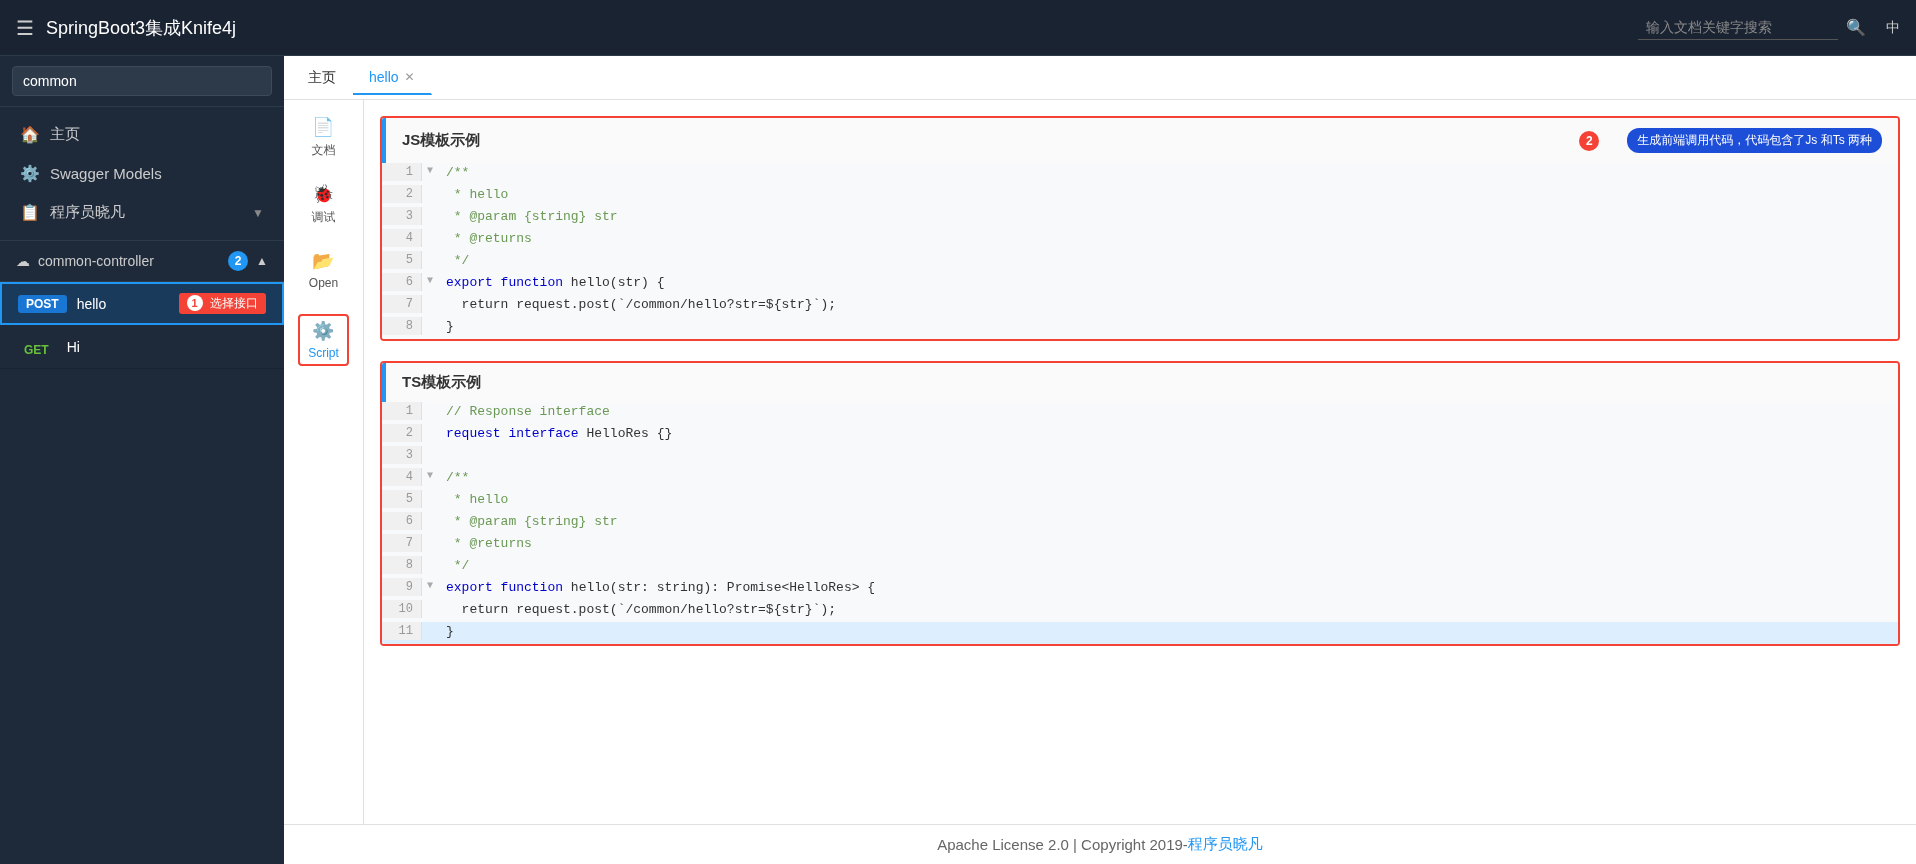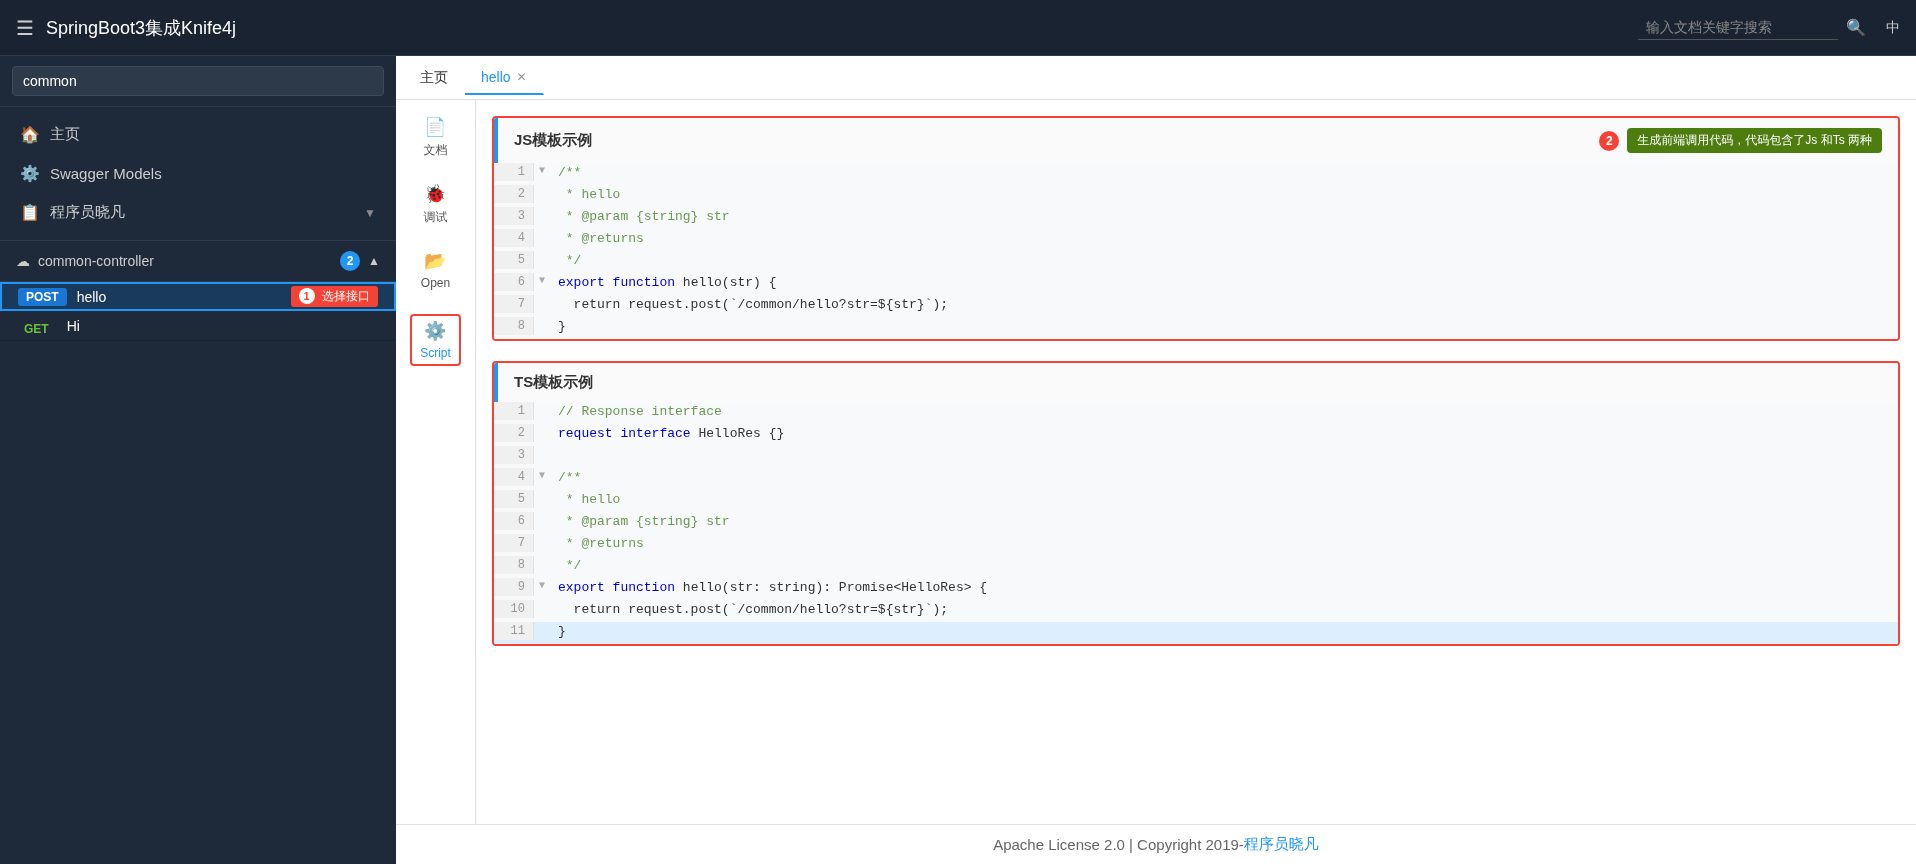--- a/index.html
+++ b/index.html
@@ -23,21 +23,21 @@
     }
     .header-search input::placeholder { color: #888; }
     .header-search-icon { color: #ccc; font-size: 16px; cursor: pointer; }
     .header-lang { color: #ccc; font-size: 14px; cursor: pointer; margin-left: 8px; }
 
     
     .main-layout { display: flex; flex: 1; overflow: hidden; }
 
     
     .sidebar {
-      width: 396px; background: #1e2a3a; flex-shrink: 0;
+      width: 284px; background: #1e2a3a; flex-shrink: 0;
       display: flex; flex-direction: column; overflow-y: auto;
     }
     .sidebar-selector {
       padding: 10px 12px; border-bottom: 1px solid #2d3a4a;
     }
     .sidebar-selector select {
       width: 100%; background: #2d3a4a; border: 1px solid #3d4a5a;
       color: #fff; padding: 6px 10px; border-radius: 4px; outline: none;
       font-size: 14px; cursor: pointer; appearance: none;
     }
@@ -62,21 +62,21 @@
     }
     .badge {
       background: #2196f3; color: #fff; border-radius: 50%;
       width: 20px; height: 20px; display: flex; align-items: center; justify-content: center;
       font-size: 12px; font-weight: bold;
     }
     .chevron { color: #ccc; font-size: 12px; }
     .endpoint-list { }
     .endpoint-item {
       display: flex; align-items: center; gap: 10px;
-      padding: 2px 16px; cursor: pointer; border-bottom: 1px solid #1a2332;
+      padding: 9px 16px; cursor: pointer; border-bottom: 1px solid #1a2332;
     }
     .endpoint-item.active { background: #1a3a5c; border: 2px solid #2196f3; }
     .method-badge {
       font-size: 12px; font-weight: bold; padding: 2px 8px; border-radius: 3px;
       min-width: 40px; text-align: center;
     }
     .method-post { background: #1976d2; color: #fff; }
     .method-get { background: transparent; color: #67c23a; margin-top: 7px; }
     .endpoint-name { color: #fff; font-size: 14px; flex: 1; }
     .select-btn {
@@ -140,21 +140,21 @@
     }
     .tooltip-badge {
       display: flex; align-items: center; gap: 8px;
     }
     .tooltip-num {
       background: #f44336; color: #fff; border-radius: 50%;
       width: 20px; height: 20px; display: inline-flex; align-items: center; justify-content: center;
       font-size: 12px; font-weight: bold;
     }
     .tooltip-text {
-      background: #4d7c0f; color: #fff; padding: 4px 10px; border-radius: 4px; font-size: 12px; font-weight: normal;
+      background: #1d4ed8; color: #fff; padding: 4px 10px; border-radius: 12px; font-size: 12px; font-weight: normal; margin-left: 20px;
     }
     .code-editor {
       background: #f8f9fa; font-family: 'Courier New', monospace; font-size: 13px;
       overflow: auto;
     }
     .code-line {
       display: flex; align-items: flex-start; min-height: 22px;
     }
     .code-line-num {
       width: 40px; text-align: right; padding: 2px 8px; color: #999;

